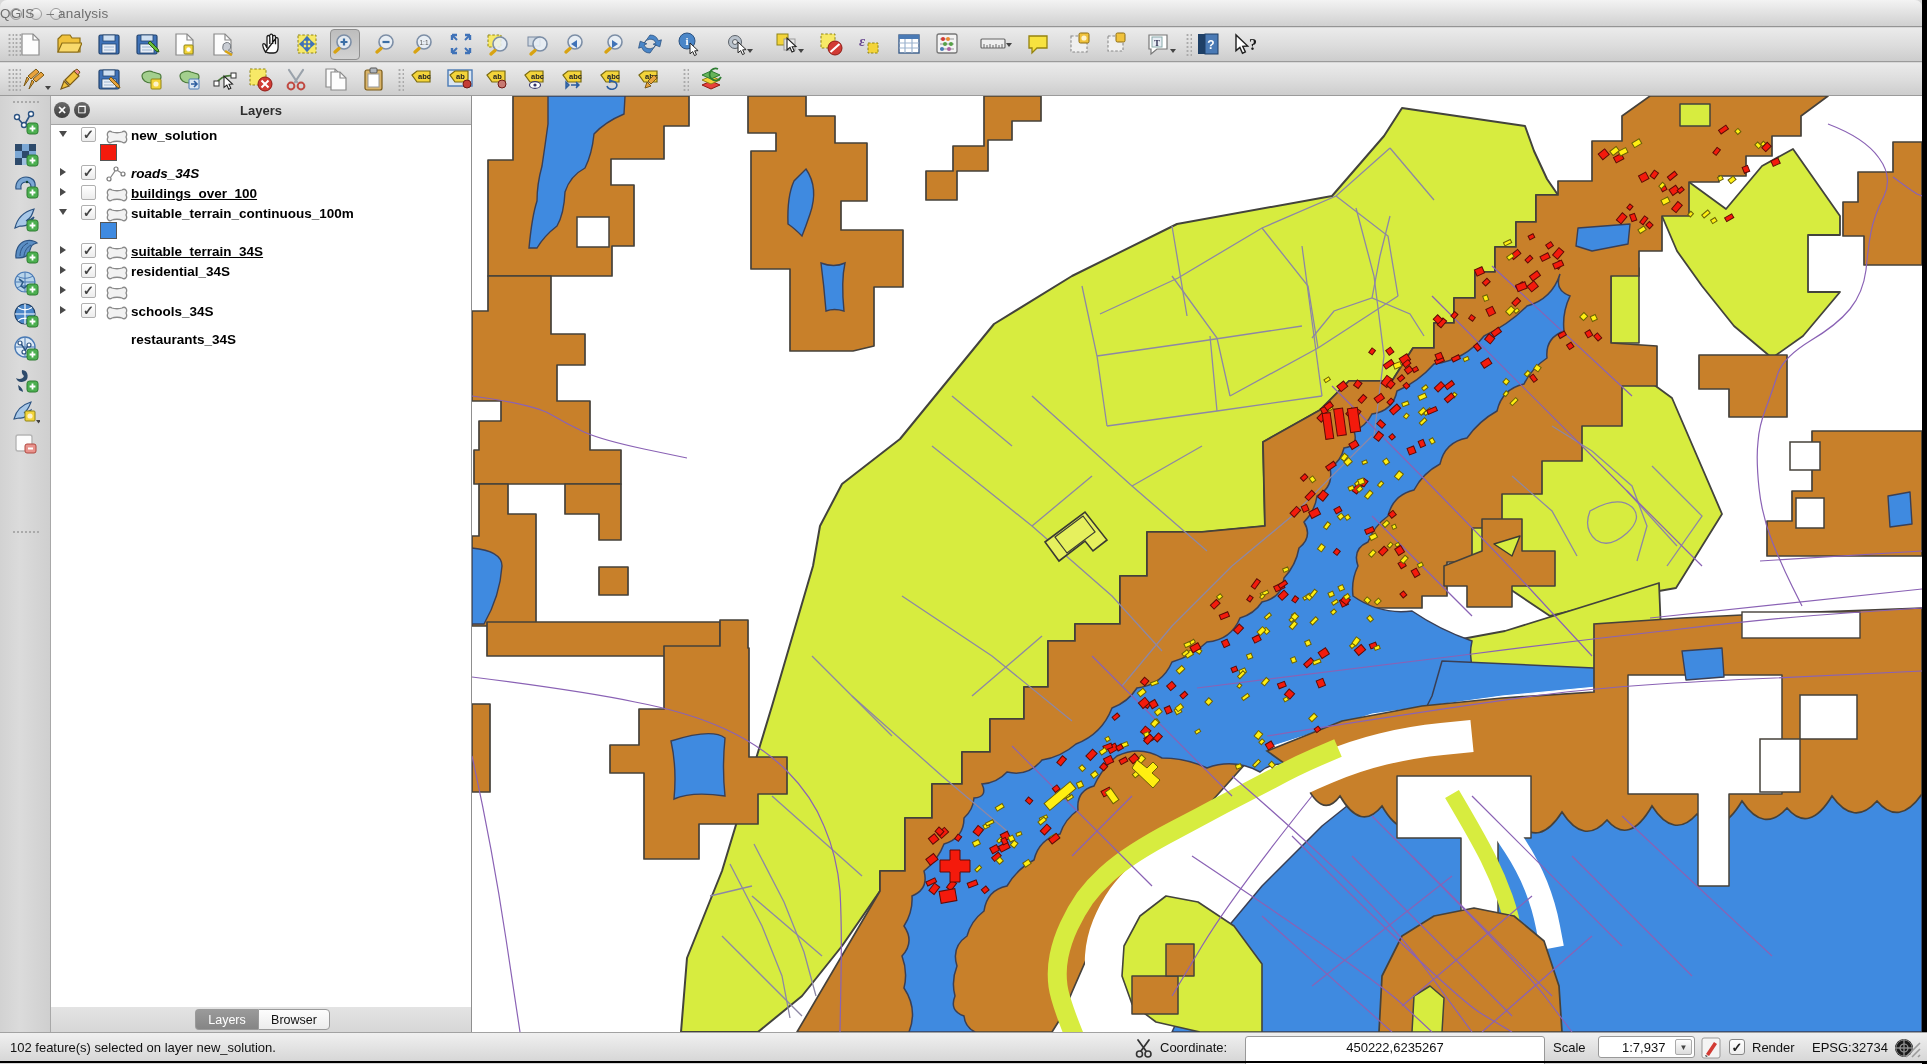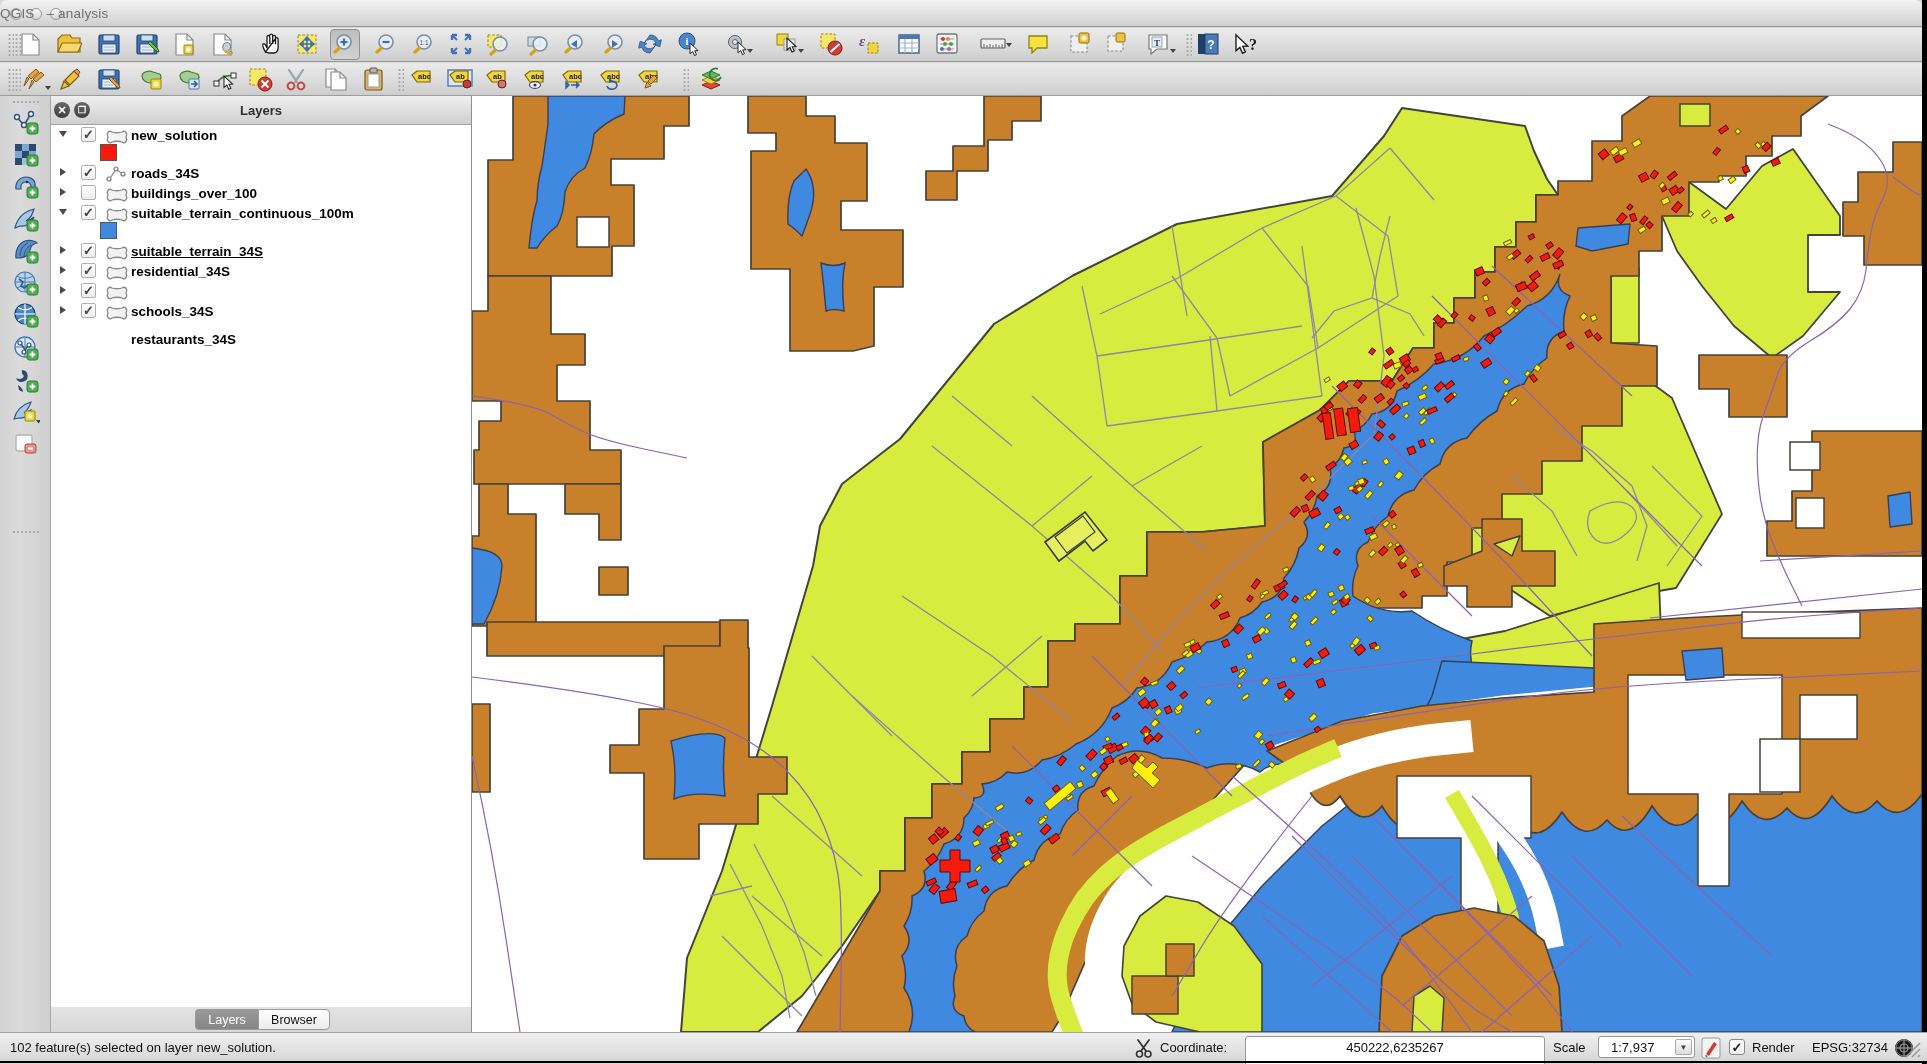--- a/index.html
+++ b/index.html
@@ -395,29 +395,29 @@
 <svg class="ic" style="left:8px;top:72px" width="10" height="10" viewBox="0 0 10 10">
         <path d="M1,0 l6,4 -6,4z" fill="#4a4a4a"></path>
       </svg>
 <div class="cb abs" style="left:30px;top:69px">✓</div>
 <svg class="ic" style="left:55px;top:70px" width="22" height="18" viewBox="0 0 22 18">
         <circle cx="3" cy="13" r="2" fill="#fff" stroke="#777" stroke-width="1.2"></circle>
         <circle cx="10" cy="3" r="2" fill="#fff" stroke="#777" stroke-width="1.2"></circle>
         <circle cx="17" cy="8" r="2" fill="#fff" stroke="#777" stroke-width="1.2"></circle>
         <path d="M4.5,11.5 L9,5 M11.5,4.5 L15.5,7" stroke="#888" stroke-width="1.3"></path>
       </svg>
-<div class="lname abs" style="left:80px;top:70px;">roads_34S</div>
+<div class="lname abs" style="left:80px;top:70px;font-style:italic;">roads_34S</div>
 <svg class="ic" style="left:8px;top:92px" width="10" height="10" viewBox="0 0 10 10">
         <path d="M1,0 l6,4 -6,4z" fill="#4a4a4a"></path>
       </svg>
 <div class="cb abs" style="left:30px;top:89px"></div>
 <svg class="ic" style="left:55px;top:90px" width="22" height="18" viewBox="0 0 22 18">
         <path d="M2,9 c-2,-4 1,-7 4,-5 c2,1 8,1 10,0 c3,-2 6,1 4,5 c2,4 -1,7 -4,5 c-2,-1 -8,-1 -10,0 c-3,2 -6,-1 -4,-5z" fill="#f2f2f2" stroke="#8a8a8a" stroke-width="1.3"></path>
       </svg>
-<div class="lname abs" style="left:80px;top:90px;">buildings_over_100</div>
+<div class="lname abs" style="left:80px;top:90px;text-decoration:underline;">buildings_over_100</div>
 <svg class="ic" style="left:8px;top:112px" width="10" height="10" viewBox="0 0 10 10">
         <path d="M0,1 l8,0 -4,6z" fill="#4a4a4a"></path>
       </svg>
 <div class="cb abs" style="left:30px;top:109px">✓</div>
 <svg class="ic" style="left:55px;top:110px" width="22" height="18" viewBox="0 0 22 18">
         <path d="M2,9 c-2,-4 1,-7 4,-5 c2,1 8,1 10,0 c3,-2 6,1 4,5 c2,4 -1,7 -4,5 c-2,-1 -8,-1 -10,0 c-3,2 -6,-1 -4,-5z" fill="#f2f2f2" stroke="#8a8a8a" stroke-width="1.3"></path>
       </svg>
 <div class="lname abs" style="left:80px;top:110px;">suitable_terrain_continuous_100m</div>
 <svg class="ic" style="left:8px;top:150px" width="10" height="10" viewBox="0 0 10 10">
         <path d="M1,0 l6,4 -6,4z" fill="#4a4a4a"></path>
@@ -913,21 +913,21 @@
 <div class="abs" style="left:10px;top:7px">102 feature(s) selected on layer new_solution.</div>
 <svg class="ic" style="left:1133px;top:4px" width="22" height="22" viewBox="0 0 22 22">
         <path d="M5,3 l8,11 M16,3 l-8,11" stroke="#333" stroke-width="1.8" stroke-linecap="round"></path>
         <circle cx="6.5" cy="17" r="3" fill="none" stroke="#333" stroke-width="1.6"></circle>
         <circle cx="15" cy="17" r="3" fill="none" stroke="#333" stroke-width="1.6"></circle>
       </svg>
 <div class="abs" style="left:1160px;top:7px">Coordinate:</div>
 <div class="abs" style="left:1245px;top:3px;width:300px;height:32px;background:#fff;border:1px solid #999;border-radius:3px;text-align:center;line-height:22px">450222,6235267</div>
 <div class="abs" style="left:1553px;top:7px">Scale</div>
 <div class="abs" style="left:1598px;top:3px;width:97px;height:22px;background:#fff;border:1px solid #999;border-radius:3px">
-        <span style="position:absolute;left:12px;top:3px">1:7,937</span>
+        <span style="position:absolute;left:23px;top:3px">1:7,937</span>
         <span style="position:absolute;right:2px;top:2px;width:17px;height:16px;background:linear-gradient(#fdfdfd,#dcdcdc);border:1px solid #aaa;border-radius:2px;font-size:8px;text-align:center;line-height:16px;color:#444">▼</span>
       </div>
 <svg class="ic" style="left:1700px;top:3px" width="22" height="24" viewBox="0 0 22 24">
         <rect x="2" y="2" width="18" height="20" rx="2" fill="#f4f4f4" stroke="#999"></rect>
         <path d="M6,18 l8,-12 3,2 -8,12z" fill="#d23b34"></path>
         <path d="M5,19 l3,1 -2,1z" fill="#333"></path>
       </svg>
 <div class="abs" style="left:1729px;top:6px;width:16px;height:16px;background:linear-gradient(#fff,#eee);border:1px solid #888;border-radius:3px;text-align:center;line-height:15px;font-size:13px;color:#222;font-weight:700">✓</div>
 <div class="abs" style="left:1752px;top:7px">Render</div>
 <div class="abs" style="left:1812px;top:7px">EPSG:32734</div>

